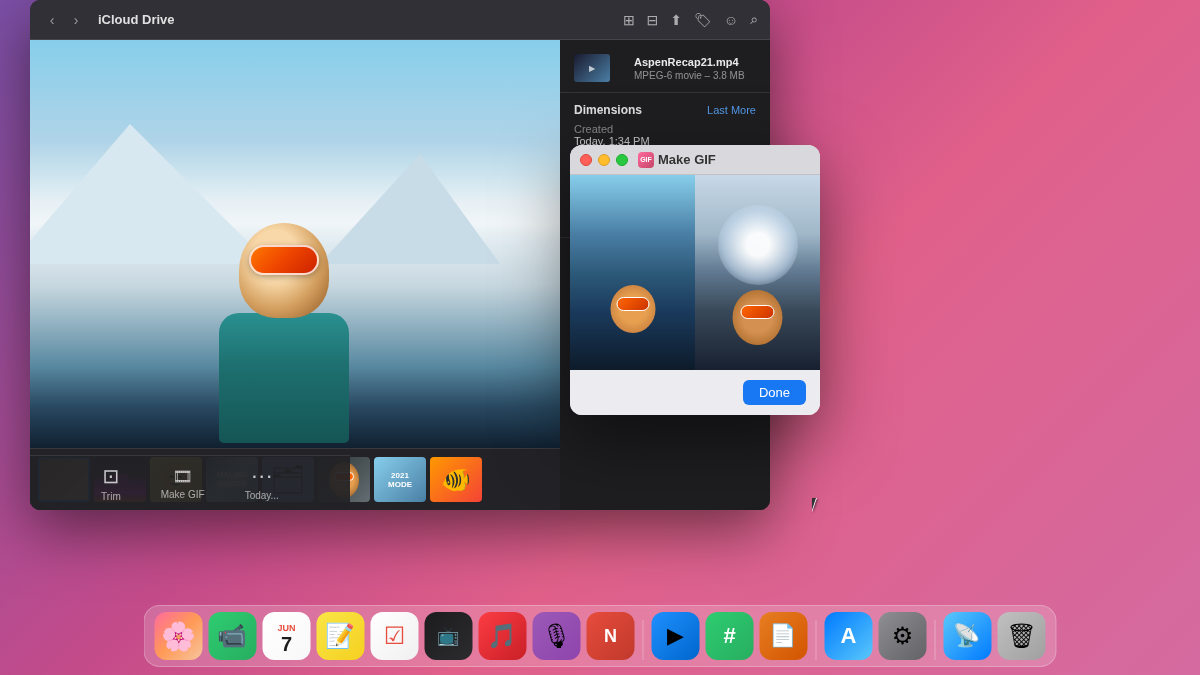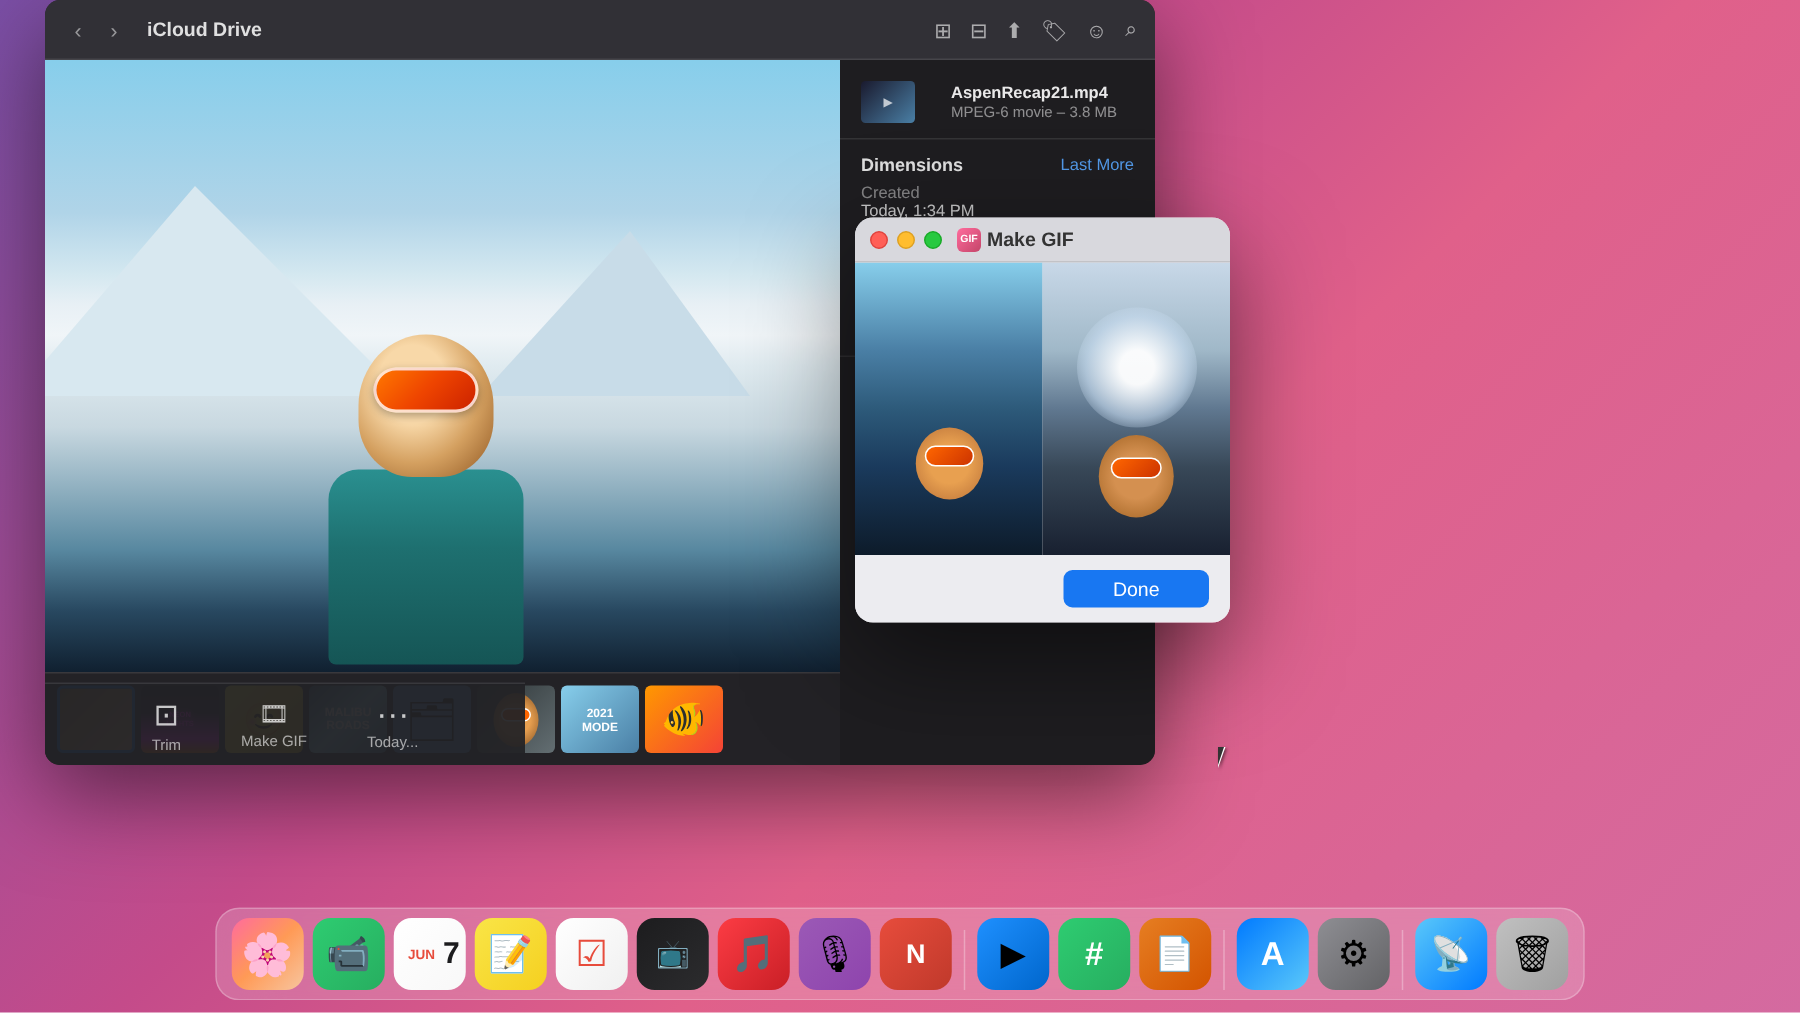--- a/index.html
+++ b/index.html
@@ -413,21 +413,21 @@
       display: flex;
       justify-content: flex-end;
       background: rgba(235, 235, 240, 0.97);
     }
 
     .done-btn {
       background: #1877f2;
       color: white;
       border: none;
       border-radius: 6px;
-      padding: 5px 33px;
+      padding: 5px 16px;
       font-size: 13px;
       font-weight: 500;
       cursor: pointer;
     }
 
     
     .dock {
       position: absolute;
       bottom: 8px;
       left: 50%;
@@ -457,21 +457,21 @@
     .dock-separator {
       width: 1px;
       height: 40px;
       background: rgba(255,255,255,0.3);
       margin: 0 2px;
     }
 
     
     .app-photos { background: linear-gradient(135deg, #ff6b9d, #ff9a56, #f7c59f); }
     .app-facetime { background: linear-gradient(135deg, #2ecc71, #27ae60); }
-    .app-calendar { background: linear-gradient(135deg, #fff, #f8f8f8); color: #e74c3c !important; font-size: 10px !important; display: flex; flex-direction: row; align-items: center; justify-content: flex-end; padding: 4px; }
+    .app-calendar { background: linear-gradient(135deg, #fff, #f8f8f8); color: #e74c3c !important; font-size: 10px !important; display: flex; flex-direction: column; align-items: center; justify-content: flex-end; padding: 4px; }
     .app-notes { background: linear-gradient(135deg, #f9e547, #f5d020); }
     .app-reminders { background: linear-gradient(135deg, #fff, #f0f0f0); }
     .app-appletv { background: linear-gradient(135deg, #1c1c1e, #2c2c2e); }
     .app-music { background: linear-gradient(135deg, #fc3c44, #c91f26); }
     .app-podcasts { background: linear-gradient(135deg, #9b59b6, #8e44ad); }
     .app-news { background: linear-gradient(135deg, #e74c3c, #c0392b); }
     .app-keynote { background: linear-gradient(135deg, #1e90ff, #0066cc); }
     .app-numbers { background: linear-gradient(135deg, #2ecc71, #27ae60); }
     .app-pages { background: linear-gradient(135deg, #e67e22, #d35400); }
     .app-appstore { background: linear-gradient(135deg, #007aff, #5ac8fa); }

